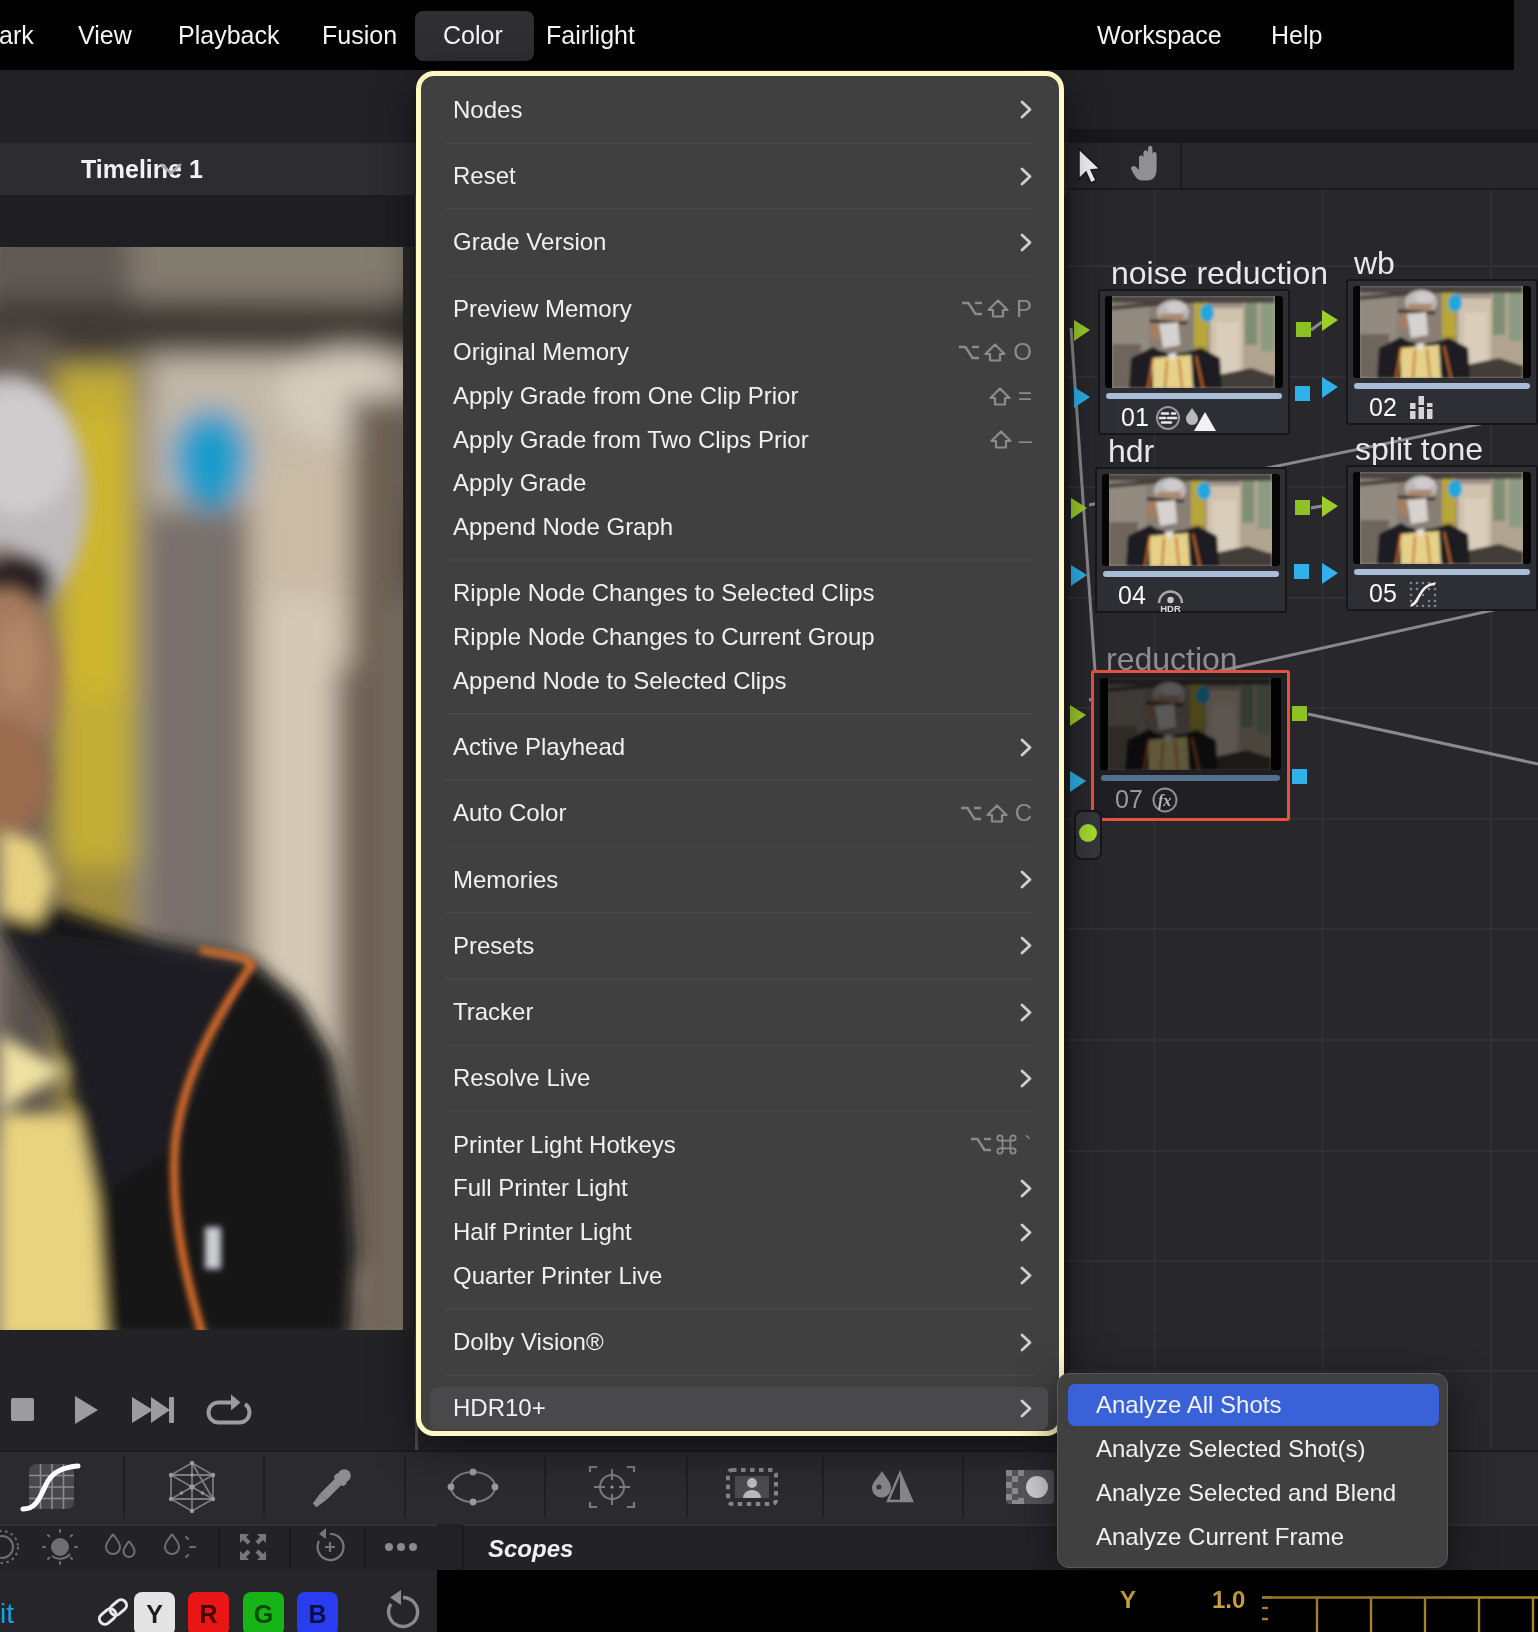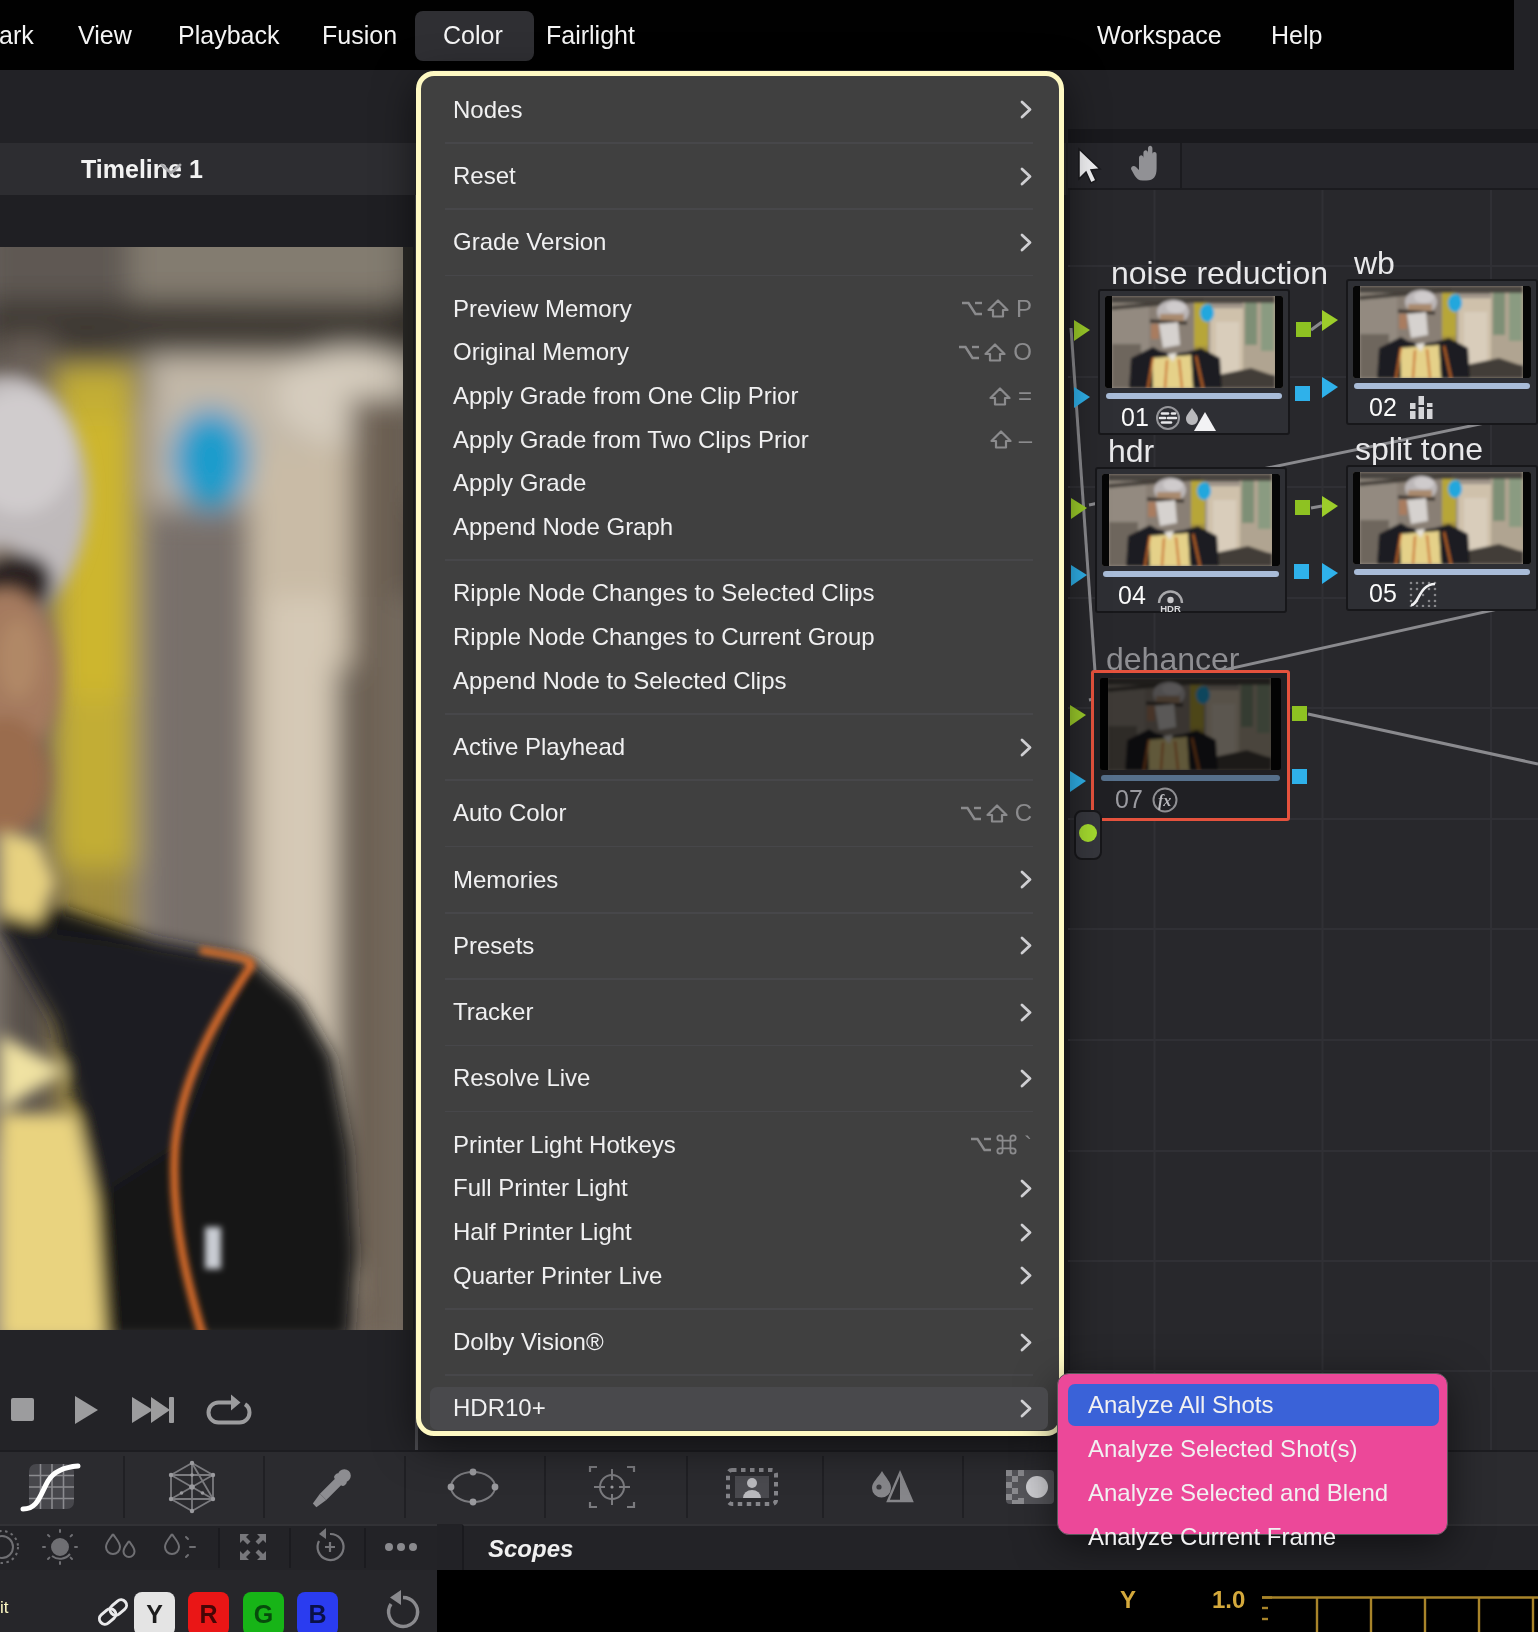--- a/index.html
+++ b/index.html
@@ -70,23 +70,23 @@
   .msep:after { content:""; position:absolute; left:24px; right:26px; top:10.5px;
     height:1.6px; background:#47474a; }
   .chev { width:12px; height:19px; flex:0 0 auto; }
   .mhl { position:absolute; left:9px; right:11px; top:0px; height:43.7px;
     background:#49494c; border-radius:7px; }
   .mi.hl { z-index:1; }
   .sc { display:flex; align-items:center; color:#8b8b8d; font-size:24px; gap:4px; }
   .sc svg { display:block; }
 
   
-  #submenu { position:absolute; left:1057px; top:1373px; width:391px; height:162px;
-    background:#ec4899; border:1px solid #59595c; border-radius:12px;
-    box-shadow:0 10px 40px rgba(0,0,0,.55); padding:9px 0; }
+  #submenu { position:absolute; left:1057px; top:1373px; width:391px; height:195px;
+    background:#404040; border:1px solid #59595c; border-radius:12px;
+    box-shadow:0 10px 40px rgba(0,0,0,.55); padding:9px 8px; }
   .si { position:relative; height:44px; line-height:44px; color:#f1f1f2;
     font-size:24px; padding-left:30px; }
   #subhl { position:absolute; left:10px; top:9.6px; width:371px; height:42px;
     background:#3a62d8; border-radius:7px; }
 </style>
 </head>
 <body>
 <div id="app">
 
   <div class="abs" id="menubar">
@@ -279,21 +279,21 @@
       <polygon points="2,581 2,602 18,591" fill="#2fb1ea"></polygon>
       <rect x="224" y="516" width="15" height="15" fill="#8ec222"></rect>
       <rect x="224" y="579" width="15" height="15" fill="#2fb1ea"></rect>
     </g>
   </svg>
 
   <div class="nlabel" style="left:1111px;top:255px">noise reduction</div>
   <div class="nlabel" style="left:1354px;top:245px">wb</div>
   <div class="nlabel" style="left:1108px;top:433px">hdr</div>
   <div class="nlabel" style="left:1355px;top:431px">split tone</div>
-  <div class="nlabel" style="left:1106px;top:641px;color:#8e8e92">dehancer</div>
+  <div class="nlabel" style="left:1106px;top:641px;color:#8e8e92">reduction</div>
 
   <div class="node" id="n01" style="left:1098px;top:289px">
     <div class="th"><svg width="178" height="92" viewBox="2 0 178 92">
           <use href="#thumb"></use>
         </svg></div>
     <div class="bar"></div>
       <div class="num">01</div>
     <svg class="abs" style="left:56px;top:114px" width="60" height="26">
       <circle cx="12" cy="13" r="11" fill="none" stroke="#96969a" stroke-width="2"></circle>
       <g stroke="#e8e8ea" stroke-width="2.6" stroke-linecap="round">
@@ -395,21 +395,21 @@
   <div class="abs" style="left:218px;top:1528px;width:2px;height:40px;background:#1b1b1f"></div>
   <div class="abs" style="left:289px;top:1528px;width:2px;height:40px;background:#1b1b1f"></div>
   <div class="abs" style="left:364px;top:1528px;width:2px;height:40px;background:#1b1b1f"></div>
   <div class="abs" id="scopeshdr">
       <div class="t">Scopes</div>
     </div>
   <div class="abs" id="bottombar">
     <span class="abs" style="left:2px;top:1600px;color:#ececec;font-size:24px;position:fixed"></span>
   </div>
   <div class="abs" id="scopeblack"></div>
-  <div class="abs" style="left:0px;top:1598px;color:#fef9c3;font-size:17px">it</div>
+  <div class="abs" style="left:0px;top:1598px;color:#0ea5e9;font-size:28px">it</div>
   <div class="cbox" style="left:134px;top:1592px;background:#e4e4e4;color:#1c1c1c;position:absolute">Y</div>
   <div class="cbox" style="left:188px;top:1592px;background:#ea1616;color:#470606;position:absolute">R</div>
   <div class="cbox" style="left:243px;top:1592px;background:#17b417;color:#074b0c;position:absolute">G</div>
   <div class="cbox" style="left:297px;top:1592px;background:#2a3cf0;color:#0a1147;position:absolute">B</div>
 
   <svg class="abs" style="left:1068px;top:143px" width="120" height="47">
     <path d="M11,6 L11,36 L18,29 L23,40 L28,37.5 L23,27 L32,26 Z" fill="#f2f2f4" stroke="#1a1a1e" stroke-width="1.5"></path>
     <path d="M63,26 c0,-3 3,-4 5,-2 l3,3 v-12 c0,-3.6 4.4,-3.6 4.4,0 v-5 c0,-3.6 4.6,-3.6 4.6,0 v-4.6 c0,-3.4 4.4,-3.4 4.4,0 v6 c0,-3.2 4.2,-3.2 4.2,0 v14 c0,8 -3,12 -10,12 h-4 c-4,0 -6,-2 -8,-5 z" fill="#919195"></path>
   </svg>
 

